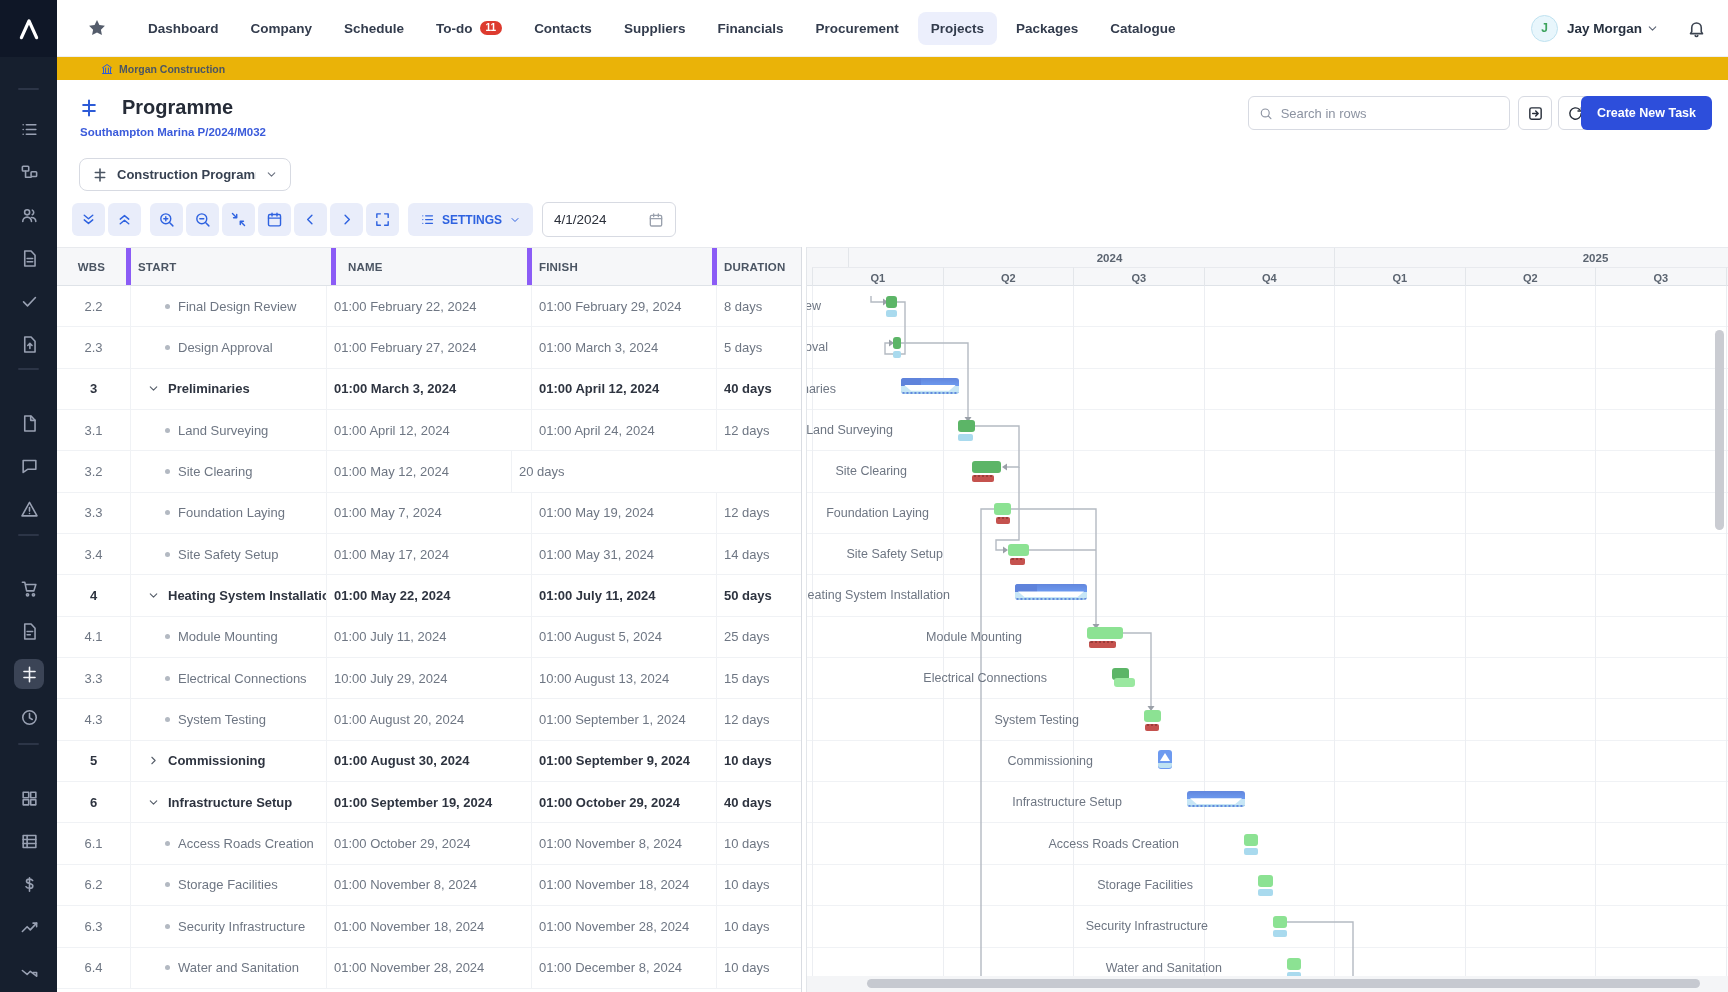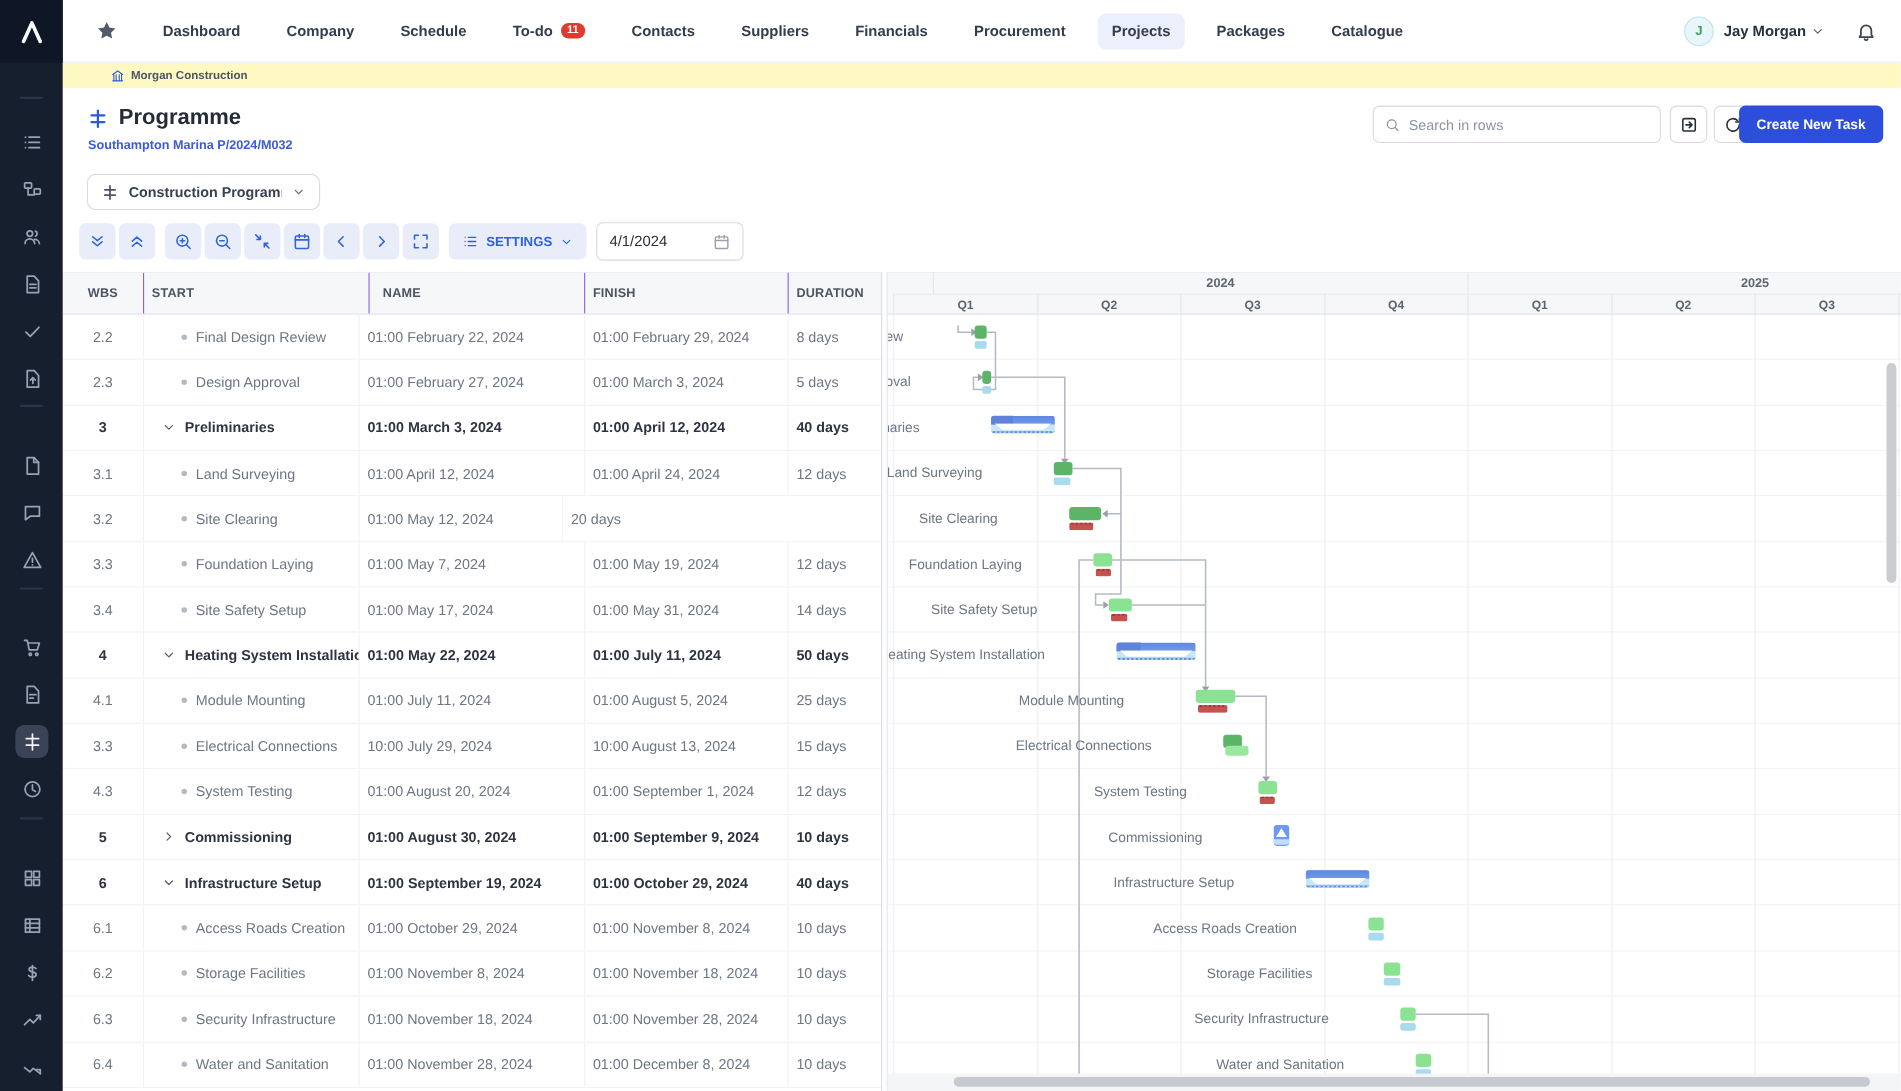--- a/index.html
+++ b/index.html
@@ -13,43 +13,43 @@
     display:flex; align-items:center; justify-content:center; color:#99a1b3; }
   .sb-item.active { background:#3b4456; color:#f2f4f8; }
   .sb-div { position:absolute; left:18px; width:21px; height:2px; background:#2c3547; border-radius:2px; }
   .sb-item svg { width:19px; height:19px; }
 
   
   #topbar { position:absolute; left:57px; top:0; right:0; height:57px; background:#fff;
     border-bottom:1px solid #edeff3; display:flex; align-items:center; z-index:30; }
   #star-btn { margin-left:30px; color:#545c6b; display:flex; }
   #star-btn svg { width:20px; height:20px; }
-  nav#mainnav { display:flex; align-items:center; margin-left:28px; gap:16px;justify-content:center; }
+  nav#mainnav { display:flex; align-items:center; margin-left:28px; gap:6px;justify-content:center; }
   .nav-item { padding:9px 13px; font-size:13.5px; font-weight:700; color:#333c4d; border-radius:8px;
     white-space:nowrap; display:flex; align-items:center; gap:7px; }
   .nav-item.active { background:#eceffc; }
   .nav-badge { background:#dd3b2f; color:#fff; font-size:10px; font-weight:700; border-radius:999px;
     padding:2px 6px; line-height:1; }
   #user-zone { position:absolute; right:22px; display:flex; align-items:center; gap:14px; }
   #avatar { width:27px; height:27px; border-radius:50%; background:#e8f6fc; border:1px solid #bfe2f0;
     color:#3da35d; font-size:12px; font-weight:700; display:flex; align-items:center; justify-content:center; }
   #user-name { font-size:13.5px; font-weight:700; color:#26303f; display:flex; align-items:center; gap:4px; }
   #user-name svg { width:13px; height:13px; color:#5c markdown6474; }
   #bell-btn { color:#3b4350; display:flex; margin-left:14px; }
   #bell-btn svg { width:19px; height:19px; }
 
   
-  #crumb { position:absolute; left:57px; top:57px; right:0; height:23px; background:#fef9c3;
+  #crumb { position:absolute; left:57px; top:57px; right:0; height:23px; background:#eab308;
     display:flex; align-items:center; padding-left:44px; gap:6px; z-index:29; }
   #crumb svg { width:12px; height:12px; color:#2d5bd7; }
   #crumb span { font-size:10.5px; color:#4b5563; font-weight:700; }
 
   
   #page-head { position:absolute; left:57px; top:80px; right:0; height:64px; }
-  #title-row { position:absolute; left:22px; top:16px; display:flex; align-items:center; gap:9px; }
+  #title-row { position:absolute; left:22px; top:16px; display:flex; align-items:center; gap:23px; }
   #title-row svg { width:20px; height:20px; color:#2d5bd7; }
   #page-title { font-size:20px; font-weight:700; color:#252b37; }
   #page-subtitle { position:absolute; left:23px; top:46px; font-size:11.5px; font-weight:700; color:#3b5bdb; }
   #search-box { position:absolute; right:218px; top:16px; width:262px; height:34px; border:1px solid #d7dae2;
     border-radius:6px; background:#fff; display:flex; align-items:center; padding:0 10px; gap:8px; color:#8c93a1; }
   #search-box svg { width:15px; height:15px; }
   #search-box input { border:0; outline:0; font-size:13px; width:100%; color:#333;
     font-family:"Liberation Sans",sans-serif; }
   #search-box input::placeholder { color:#8c93a1; }
   .sq-btn { position:absolute; top:16px; width:34px; height:34px; border:1px solid #d7dae2; border-radius:6px;
@@ -77,21 +77,21 @@
   #settings-btn svg { width:15px; height:15px; }
   #date-box { height:35px; width:134px; background:#fff; border:1px solid #d7dae2; border-radius:6px;
     display:flex; align-items:center; justify-content:space-between; padding:0 11px; }
   #date-box .dv { font-size:13.5px; color:#2a2f3a; }
   #date-box svg { width:16px; height:16px; color:#9aa1ad; }
 
   
   #grid { position:absolute; left:57px; top:247px; right:0; bottom:0; overflow:hidden; }
   #thead { display:flex; height:39px; background:#f6f7f9; border-bottom:1px solid #dfe3e8; border-top:1px solid #e8eaee; }
   .th { font-size:11.5px; font-weight:700; color:#4b5563; display:flex; align-items:center;
-    border-right:1px solid #8b5cf6; letter-spacing:.2px; }
+    border-right:5px solid #8b5cf6; letter-spacing:.2px; }
   .grid-row { display:flex; height:41.35px; border-bottom:1px solid #f0f2f5; }
   .td { font-size:13px; color:#6e7683; display:flex; align-items:center; border-right:1px solid #f0f2f5;
     overflow:hidden; white-space:nowrap; }
   .grid-row.sum .td { color:#2e3440; font-weight:700; }
   .c-wbs { width:74px; justify-content:center; }
   .c-name { width:196px; padding-left:12px; gap:8px; }
   .c-start { width:205px; padding-left:7px; }
   .c-fin { width:185px; padding-left:7px; }
   .c-dur { width:84px; padding-left:7px; border-right:0; }
   .th.c-wbs { justify-content:center; }

